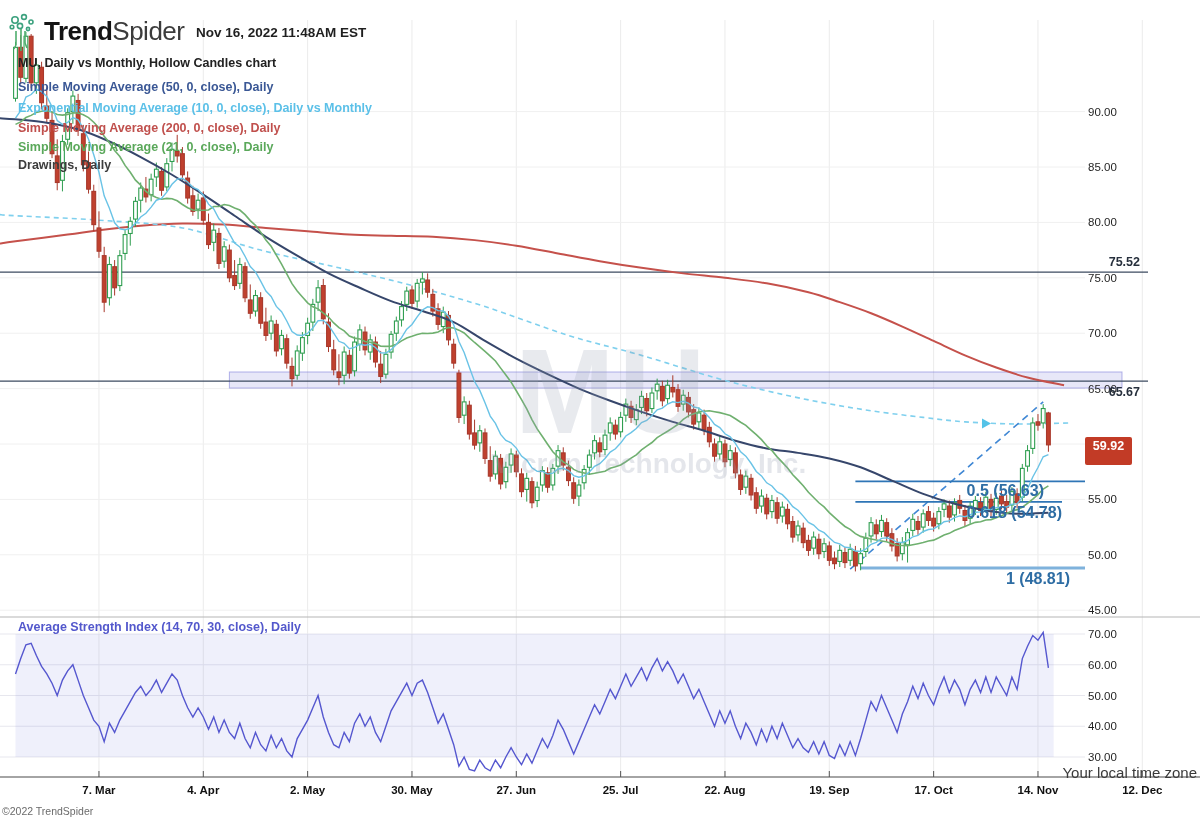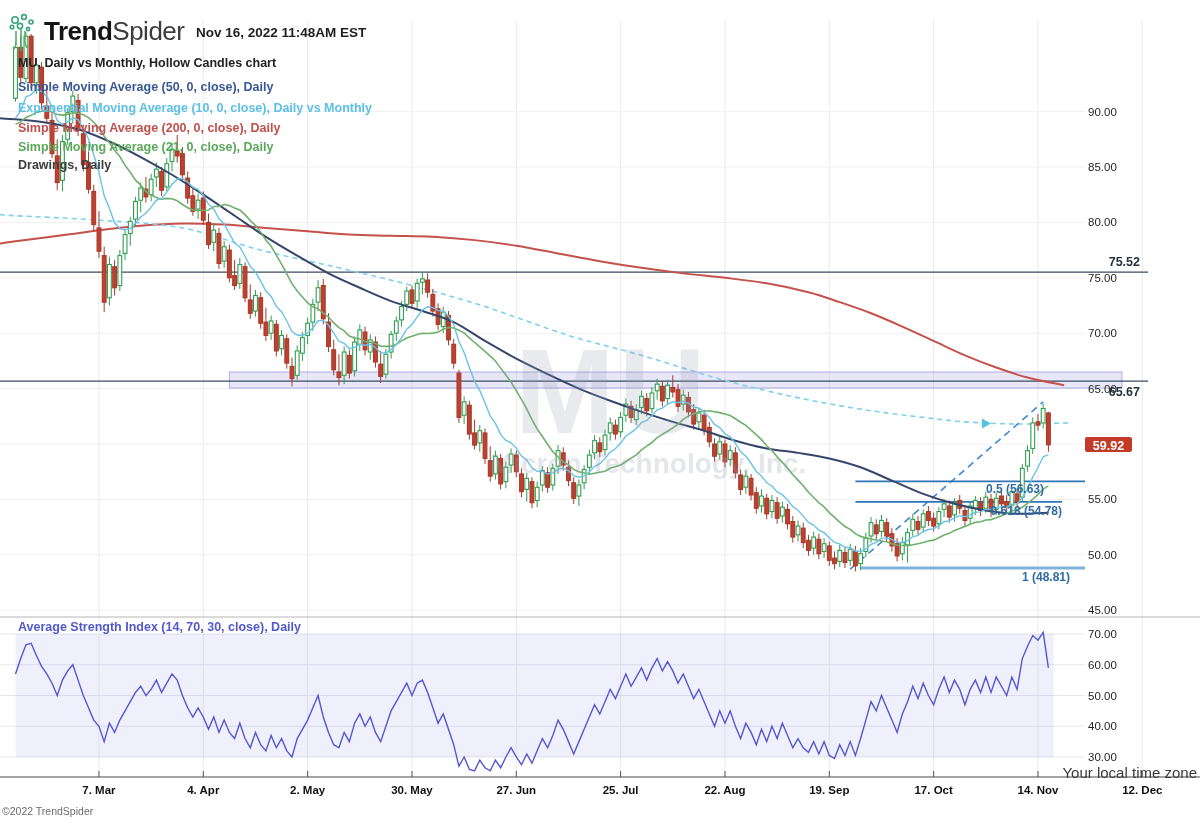--- a/index.html
+++ b/index.html
@@ -14,23 +14,23 @@
   .lg{left:18px;font-size:12.5px;font-weight:600;}
   .lg-title{top:56px;color:#222;}
   .lg-r0{top:80px;}
   .lg-r1{top:101px;}
   .lg-r2{top:121px;}
   .lg-r3{top:140px;}
   .lg-draw{top:158px;color:#3d3d3d;}
   .lvl{width:58px;text-align:right;font-size:12.5px;font-weight:700;color:#27303d;}
   .lvl-1{left:1082px;top:255px;}
   .lvl-2{left:1082px;top:385px;}
-  .badge{left:1085px;top:437px;width:47px;height:15px;background:#c23b26;color:#fff;
+  .badge{left:1085px;top:437px;width:47px;height:28px;background:#c23b26;color:#fff;
          font-size:12.5px;font-weight:700;text-align:center;line-height:18px;border-radius:2px;}
-  .fib{font-size:12px;font-weight:600;color:#2e6da4;text-align:right;}
+  .fib{font-size:16px;font-weight:600;color:#2e6da4;text-align:right;}
   .fib-0{right:156px;top:482px;}
   .fib-1{right:138px;top:504px;}
   .fib-2{right:130px;top:570px;}
   .rsi-label{left:18px;top:620px;font-size:12.5px;font-weight:600;color:#5358cc;}
   .wm-sym{left:612px;top:322px;transform:translateX(-50%);font-size:120px;font-weight:700;
           color:rgba(150,158,178,0.22);letter-spacing:4px;}
   .wm-name{left:648px;top:448px;transform:translateX(-50%);font-size:28px;font-weight:700;
           color:rgba(150,158,178,0.26);}
   .tz{right:3px;top:764px;font-size:15px;color:#3a3a3a;}
   .copy{left:2px;top:805px;font-size:10.5px;color:#6b6b6b;}

